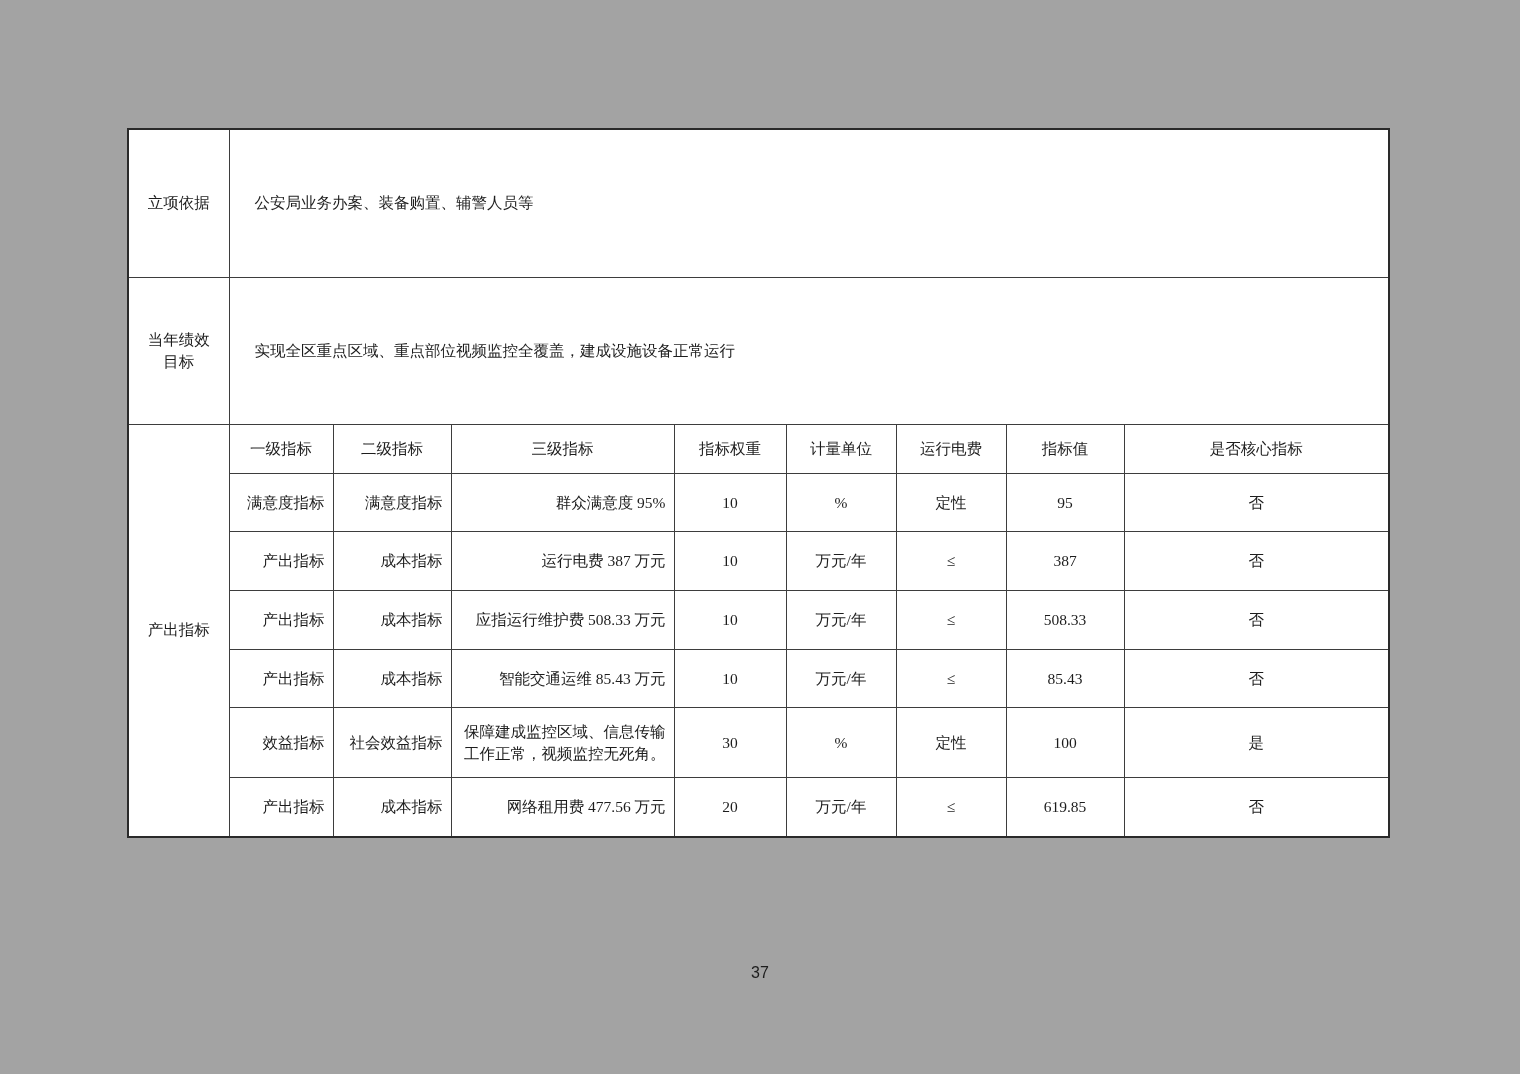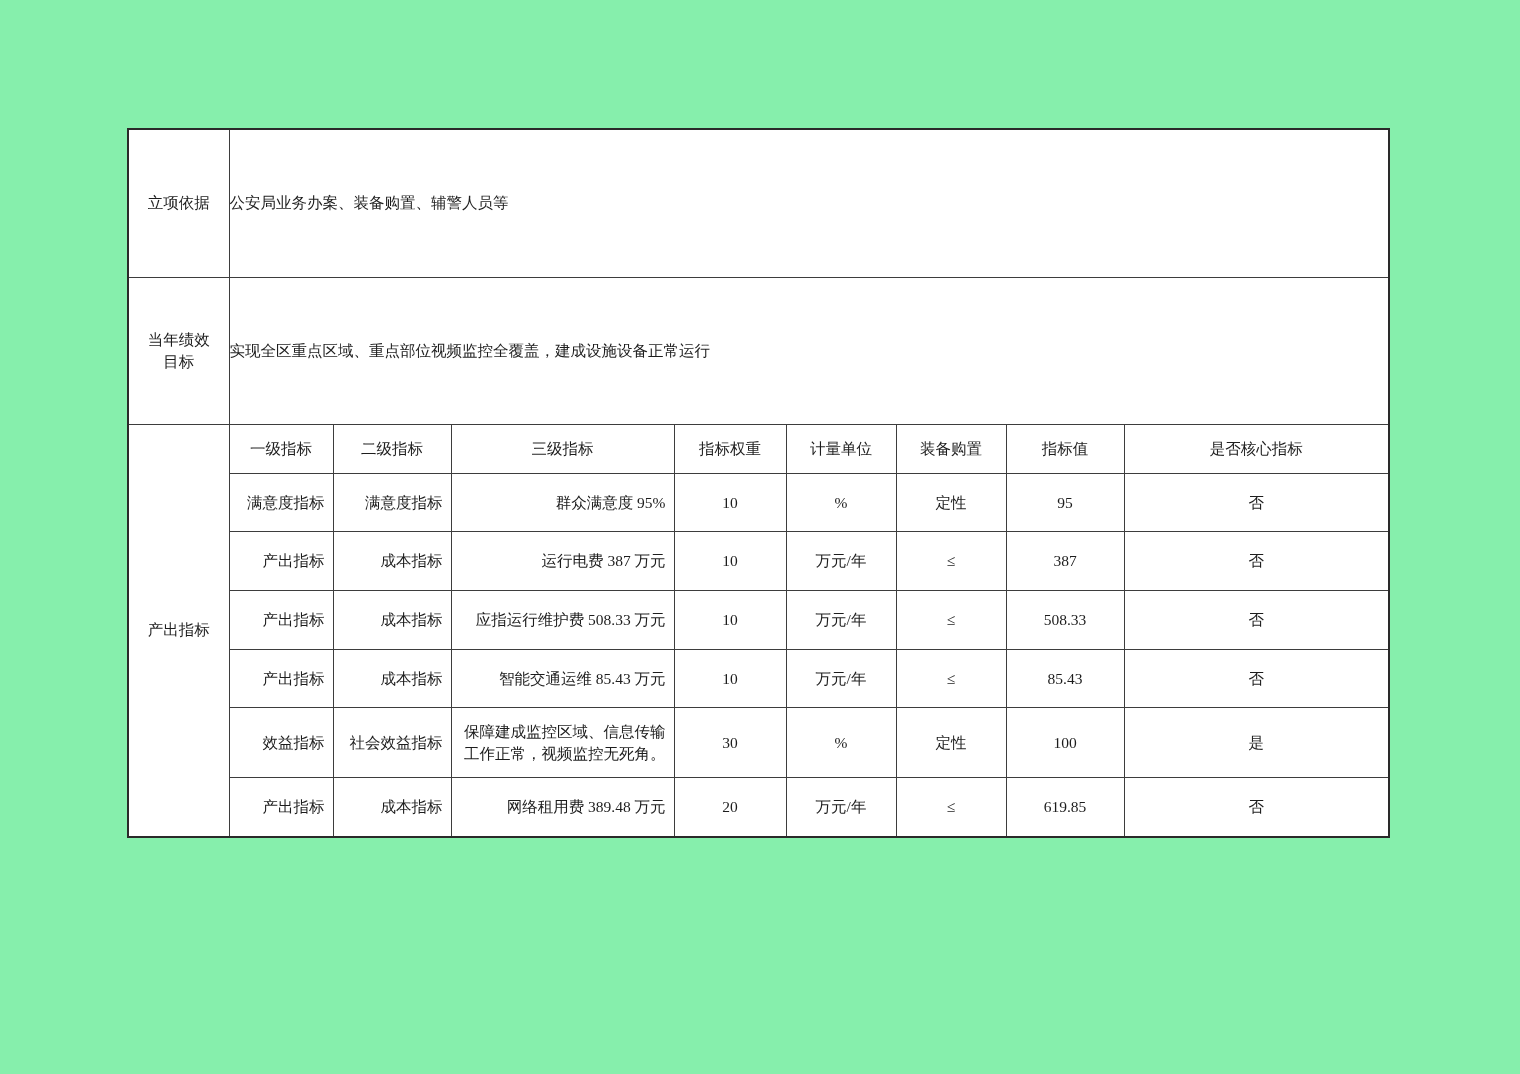--- a/index.html
+++ b/index.html
@@ -1,21 +1,21 @@
 <!DOCTYPE html>
 <html><head>
 <meta charset="utf-8">
 <style>
   * { margin: 0; padding: 0; box-sizing: border-box; }
   html, body { background: #ffffff; }
   .page {
     position: relative;
     width: 1520px;
     height: 1074px;
-    background: #86efac;
+    background: #a3a3a3;
     font-family: "Liberation Serif", "DejaVu Serif", serif;
     color: #1d1d1d;
     overflow: hidden;
   }
   table.main-table {
     position: absolute;
     left: 127px;
     top: 128px;
     width: 1261px;
     border-collapse: collapse;
@@ -31,21 +31,21 @@
     background: #ffffff;
     overflow: hidden;
   }
   .label-cell {
     text-align: center;
     white-space: pre-line;
     padding: 2px 4px;
   }
   .content-cell {
     text-align: left;
-    padding: 2px 0;
+    padding: 2px 25px;
     margin-left: 13px;
   }
   .hdr {
     text-align: center;
     padding: 2px 4px;
   }
   .cell-l {
     text-align: right;
     padding: 8px 8px;
   }
@@ -103,21 +103,21 @@
       <td class="content-cell" colspan="8">实现全区重点区域、重点部位视频监控全覆盖，建成设施设备正常运行</td>
     </tr>
 
     <tr class="r-ihdr">
       <td class="label-cell" rowspan="7">产出指标</td>
       <th class="hdr">一级指标</th>
       <th class="hdr">二级指标</th>
       <th class="hdr">三级指标</th>
       <th class="hdr">指标权重</th>
       <th class="hdr">计量单位</th>
-      <th class="hdr">装备购置</th>
+      <th class="hdr">运行电费</th>
       <th class="hdr">指标值</th>
       <th class="hdr">是否核心指标</th>
     </tr>
 
     <tr class="r-d0">
       <td class="cell-l">满意度指标</td>
       <td class="cell-l">满意度指标</td>
       <td class="cell-l">群众满意度 95%</td>
       <td class="cell-c">10</td>
       <td class="cell-c">%</td>
@@ -166,25 +166,26 @@
       <td class="cell-c">30</td>
       <td class="cell-c">%</td>
       <td class="cell-c">定性</td>
       <td class="cell-c">100</td>
       <td class="cell-c">是</td>
     </tr>
 
     <tr class="r-d5">
       <td class="cell-l">产出指标</td>
       <td class="cell-l">成本指标</td>
-      <td class="cell-l">网络租用费 389.48 万元</td>
+      <td class="cell-l">网络租用费 477.56 万元</td>
       <td class="cell-c">20</td>
       <td class="cell-c">万元/年</td>
       <td class="cell-c">≤</td>
       <td class="cell-c">619.85</td>
       <td class="cell-c">否</td>
     </tr>
 
   </tbody>
     </table>
 
+  <div class="page-number">37</div>
 
 </div>
 
 </body></html>

